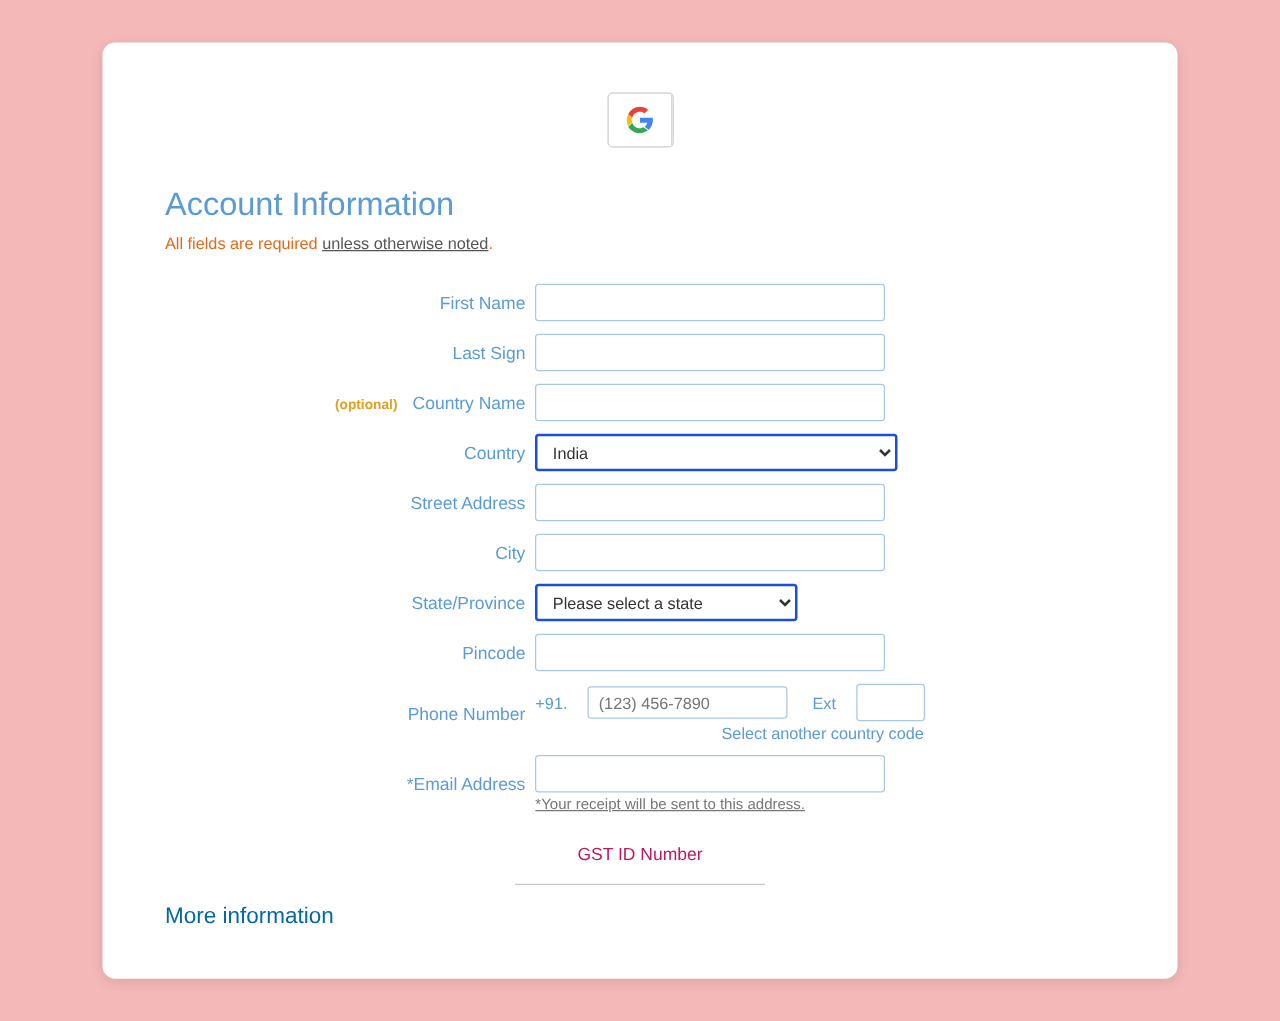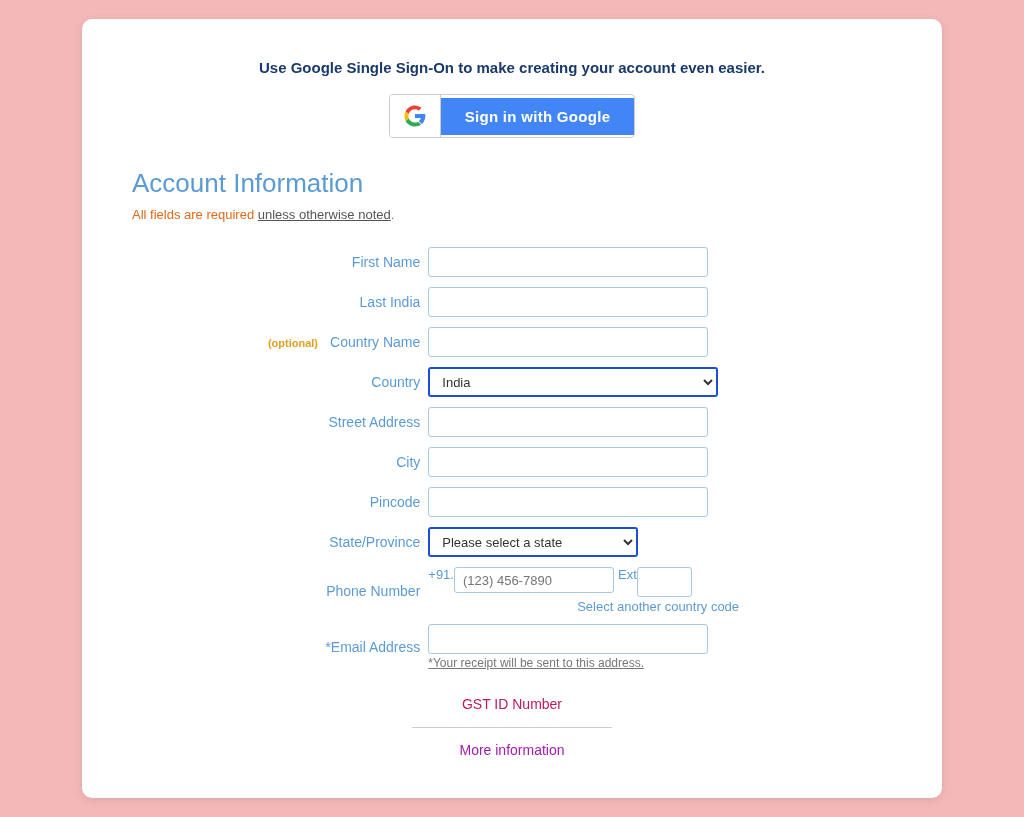--- a/index.html
+++ b/index.html
@@ -142,21 +142,22 @@
       padding: 4px 8px;
       font-size: 13px;
       outline: none;
       color: #333;
       background: #fff;
       cursor: pointer;
     }
 
     .phone-row {
       display: flex;
-      gap: 0;
+      align-items: center;
+      gap: 16px;
     }
 
     .phone-prefix {
       color: #5b9bd5;
       font-size: 13px;
       white-space: nowrap;
     }
 
     .phone-input {
       width: 160px;
@@ -215,68 +216,66 @@
     }
 
     .divider {
       border: none;
       border-top: 1px solid #ccc;
       width: 200px;
       margin: 14px auto;
     }
 
     .more-info-link {
-      color: #a21caf;
-      font-size: 14px;
+      color: #0369a1;
+      font-size: 18px;
       text-decoration: none;
       cursor: pointer;
       display: block;
-      text-align: center;
+      text-align: left;
     }
   </style>
 </head>
 <body>
 
 <div class="card">
 
   <div class="sso-section">
-    <div class="sso-title">Use Google Single Sign-On to make creating your account even easier.</div>
     <button class="google-btn">
       <div class="google-icon-wrapper">
 
         <svg class="google-icon" viewBox="0 0 48 48">
           <path fill="#EA4335" d="M24 9.5c3.14 0 5.95 1.08 8.17 2.86l6.1-6.1C34.36 3.08 29.44 1 24 1 14.82 1 7.01 6.48 3.45 14.22l7.1 5.52C12.26 13.4 17.64 9.5 24 9.5z"></path>
           <path fill="#4285F4" d="M46.55 24.5c0-1.6-.14-3.14-.4-4.63H24v8.76h12.7c-.55 2.93-2.2 5.41-4.68 7.08l7.26 5.64C43.27 37.32 46.55 31.37 46.55 24.5z"></path>
           <path fill="#FBBC05" d="M10.55 28.26A14.7 14.7 0 0 1 9.5 24c0-1.48.26-2.91.72-4.26L3.12 14.22A23.9 23.9 0 0 0 1 24c0 3.83.9 7.46 2.5 10.68l7.05-6.42z"></path>
           <path fill="#34A853" d="M24 47c5.44 0 10.02-1.8 13.36-4.9l-7.26-5.64c-1.8 1.21-4.1 1.93-6.1 1.93-6.36 0-11.74-3.9-13.45-9.24l-7.05 6.42C7.01 41.52 14.82 47 24 47z"></path>
           <path fill="none" d="M1 1h46v46H1z"></path>
         </svg>
       </div>
-      <span class="google-btn-text">Sign in with Google</span>
     </button>
   </div>
 
   <div class="account-section">
     <h2 class="section-title">Account Information</h2>
     <p class="fields-note">
       <span>All fields are required </span><span style="text-decoration:underline;color:#555;">unless otherwise noted</span><span>.</span>
     </p>
 
     <table class="form-table">
 
       <tbody>
           <tr>
         <td class="label-cell">First Name</td>
         <td class="input-cell">
           <input type="text" class="form-input" style="">
         </td>
       </tr>
 
       <tr>
-        <td class="label-cell">Last India</td>
+        <td class="label-cell">Last Sign</td>
         <td class="input-cell">
           <input type="text" class="form-input" style="">
         </td>
       </tr>
 
       <tr>
         <td class="label-cell">
           <span class="label-optional">(optional)</span><span>Country Name</span>
         </td>
         <td class="input-cell">
@@ -301,32 +300,32 @@
       </tr>
 
       <tr>
         <td class="label-cell">City</td>
         <td class="input-cell">
           <input type="text" class="form-input" style="">
         </td>
       </tr>
 
       <tr>
-        <td class="label-cell">Pincode</td>
-        <td class="input-cell">
-          <input type="text" class="form-input" style="">
-        </td>
-      </tr>
-
-      <tr>
         <td class="label-cell">State/Province</td>
         <td class="input-cell">
           <select class="form-select" style="width:210px;">
             <option>Please select a state</option>
           </select>
+        </td>
+      </tr>
+
+      <tr>
+        <td class="label-cell">Pincode</td>
+        <td class="input-cell">
+          <input type="text" class="form-input" style="">
         </td>
       </tr>
 
       <tr>
         <td class="label-cell">Phone Number</td>
         <td class="input-cell">
           <div class="phone-row">
             <span class="phone-prefix">+91.</span>
             <input type="text" class="phone-input" placeholder="(123) 456-7890" style="">
             <span class="ext-label">Ext</span>

